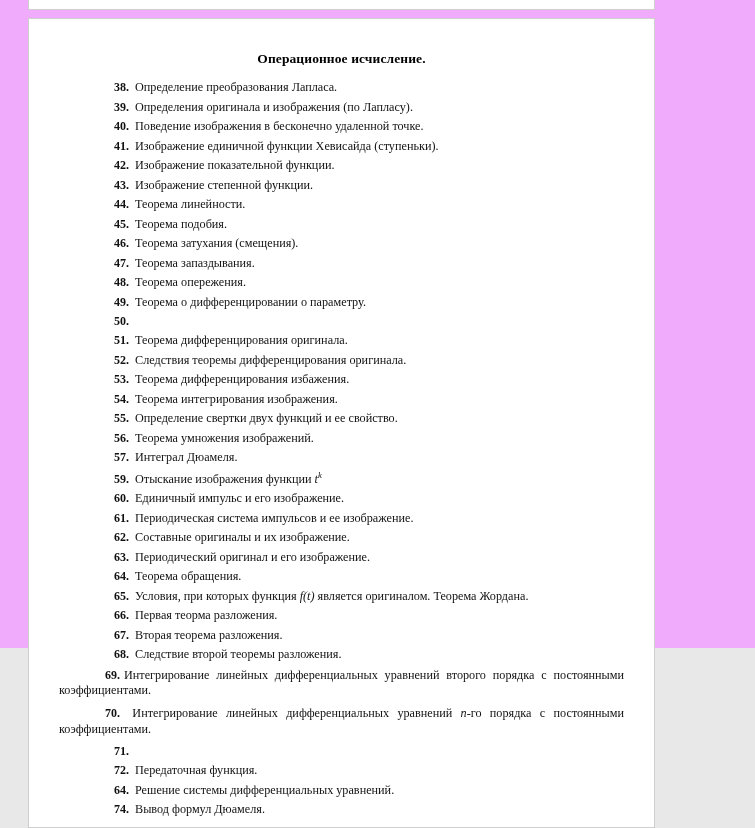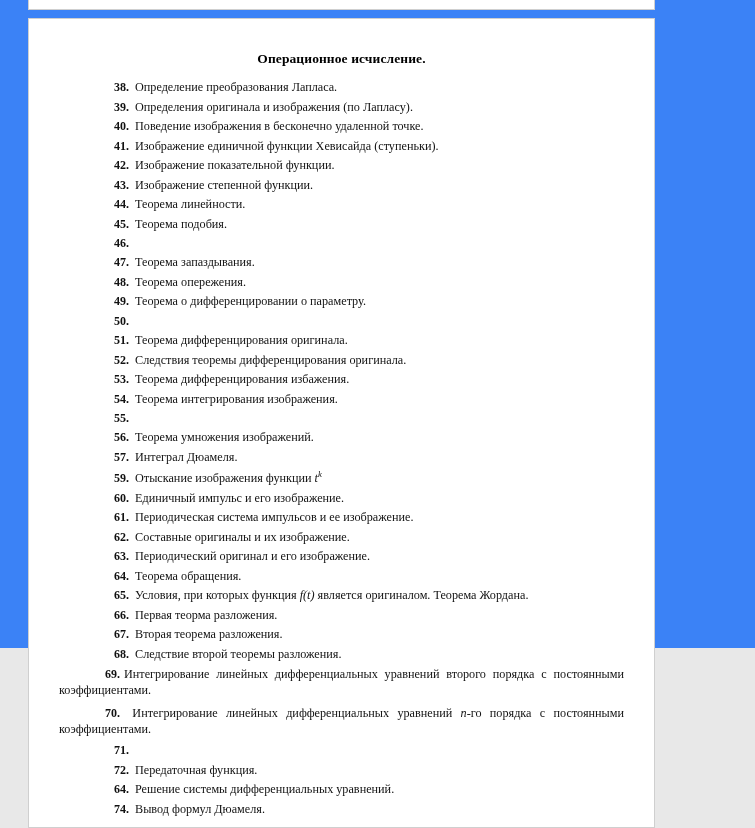--- a/index.html
+++ b/index.html
@@ -8,21 +8,21 @@
     background: #e8e8e8;
     width: 755px;
     height: 828px;
     overflow: hidden;
     font-family: "Liberation Serif", serif;
   }
   .viewport {
     position: relative;
     width: 755px;
     height: 648px;
-    background: #3b82f6;
+    background: #f0abfc;
   }
   .page-top-sliver {
     position: absolute;
     left: 28px;
     top: 0;
     width: 627px;
     height: 10px;
     background: #ffffff;
     border-left: 1px solid #cfcfcf;
     border-right: 1px solid #cfcfcf;
@@ -137,20 +137,21 @@
     <div class="item">
         <span class="num">44.</span>
         <span class="txt">Теорема линейности.</span>
       </div>
     <div class="item">
         <span class="num">45.</span>
         <span class="txt">Теорема подобия.</span>
       </div>
     <div class="item">
         <span class="num">46.</span>
+        <span class="txt">Теорема затухания (смещения).</span>
       </div>
     <div class="item">
         <span class="num">47.</span>
         <span class="txt">Теорема запаздывания.</span>
       </div>
     <div class="item">
         <span class="num">48.</span>
         <span class="txt">Теорема опережения.</span>
       </div>
     <div class="item">
@@ -171,20 +172,21 @@
     <div class="item">
         <span class="num">53.</span>
         <span class="txt">Теорема дифференцирования избажения.</span>
       </div>
     <div class="item">
         <span class="num">54.</span>
         <span class="txt">Теорема интегрирования изображения.</span>
       </div>
     <div class="item">
         <span class="num">55.</span>
+        <span class="txt">Определение свертки двух функций и ее свойство.</span>
       </div>
     <div class="item">
         <span class="num">56.</span>
         <span class="txt">Теорема умножения изображений.</span>
       </div>
     <div class="item">
         <span class="num">57.</span>
         <span class="txt">Интеграл Дюамеля.</span>
       </div>
 

